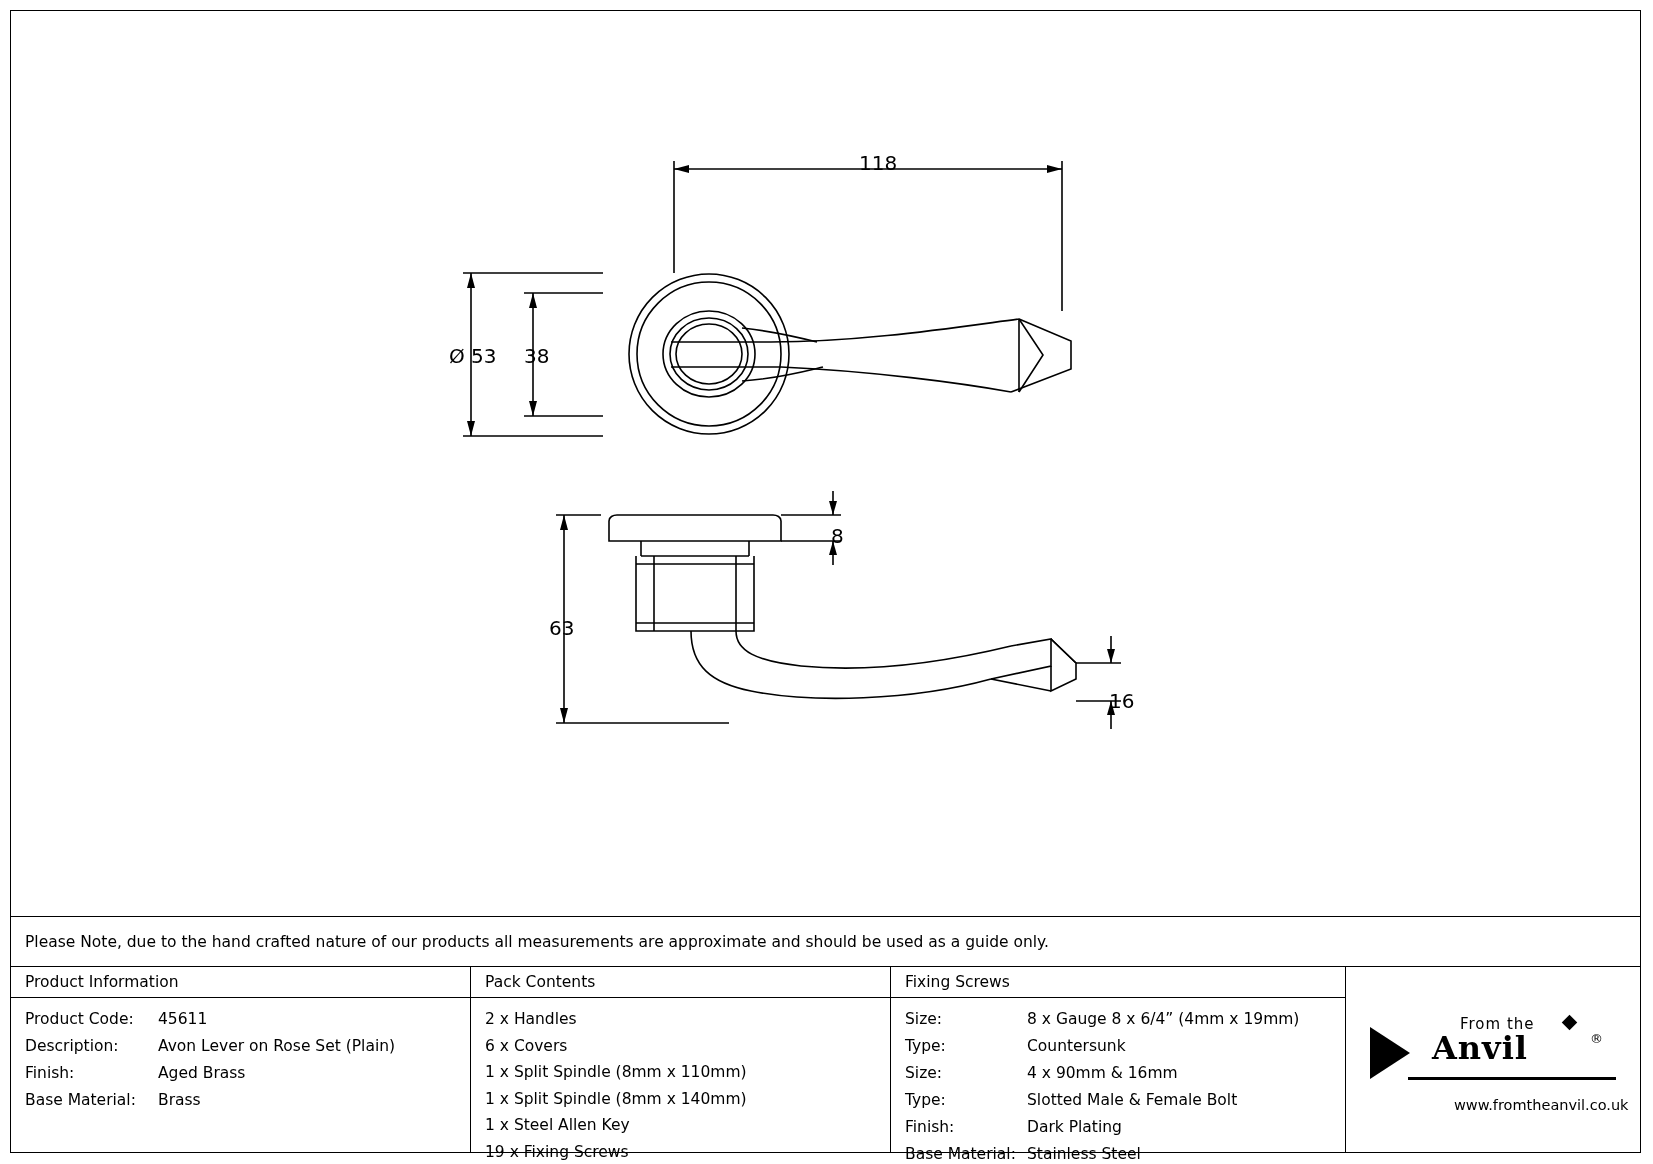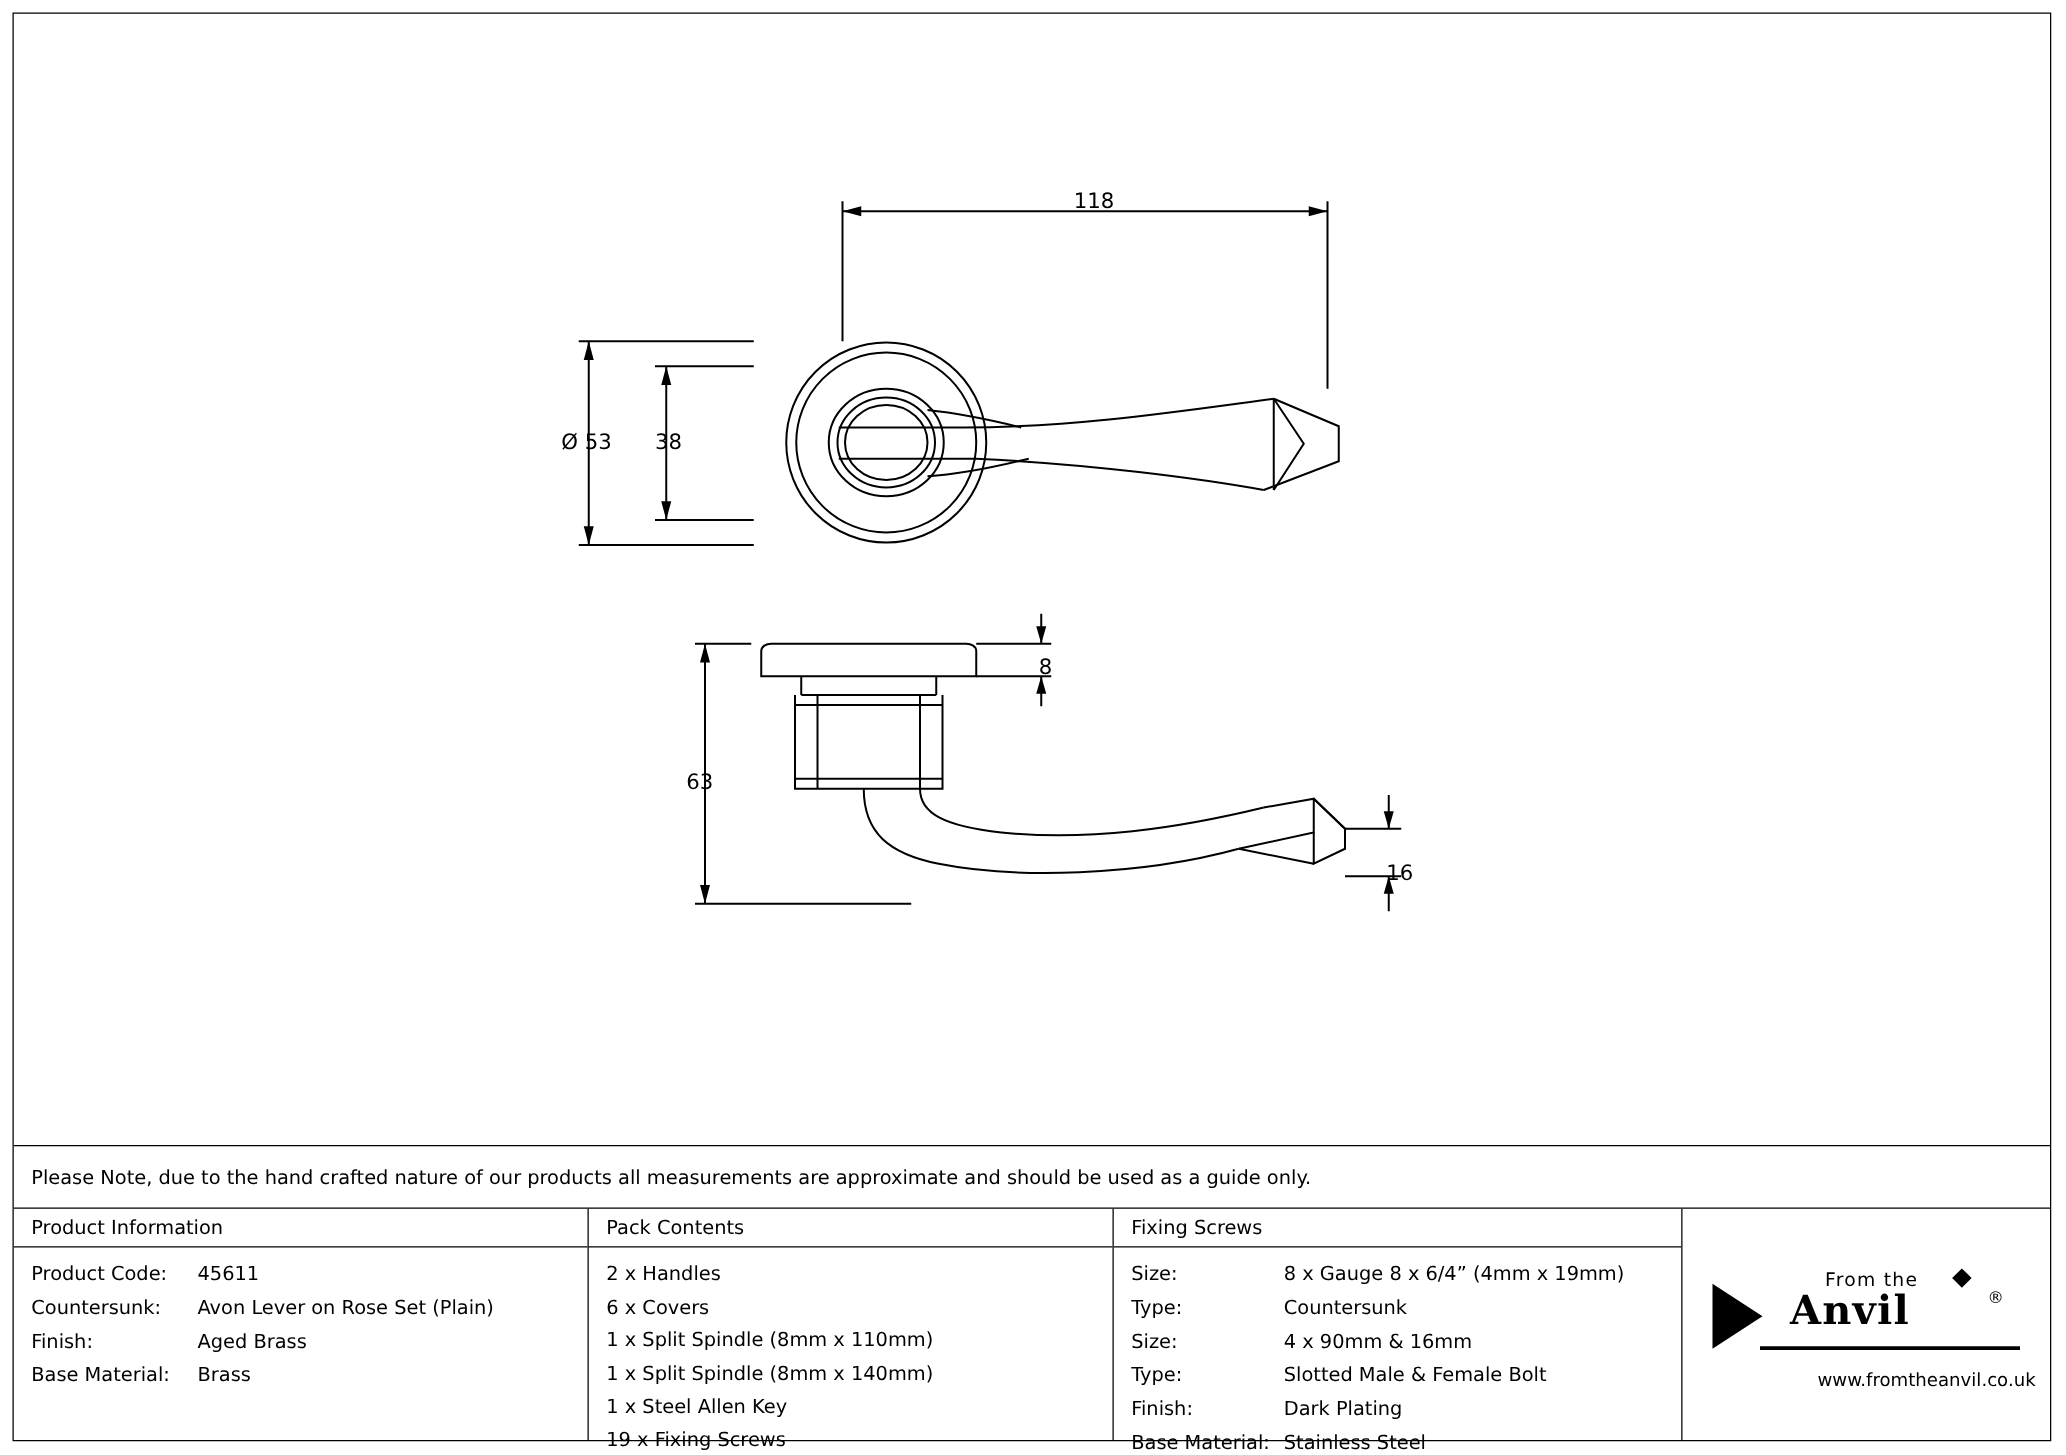--- a/index.html
+++ b/index.html
@@ -138,21 +138,21 @@
     border-bottom: 26px solid transparent;
   }
   .logo-bar {
     position: absolute;
     left: 40px; top: 72px;
     width: 208px; height: 3px;
     background: #000;
   }
   .dim-label {
     position: absolute;
-    font-size: 17px;
+    font-size: 20px;
     font-family: "DejaVu Sans", "Liberation Sans", sans-serif;
   }
   svg { display: block; }
 </style>
 </head>
 <body>
 
 <div class="sheet">
 
   <div class="drawing-area">
@@ -251,21 +251,21 @@
   <div class="tables">
 
     <div class="col col-product">
       <div class="col-head">Product Information</div>
       <div class="col-body">
         <div class="kv">
           <div class="k">Product Code:</div>
           <div class="v">45611</div>
         </div>
         <div class="kv">
-          <div class="k">Countersunk:</div>
+          <div class="k">Description:</div>
           <div class="v">Avon Lever on Rose Set (Plain)</div>
         </div>
         <div class="kv">
           <div class="k">Finish:</div>
           <div class="v">Aged Brass</div>
         </div>
         <div class="kv">
           <div class="k">Base Material:</div>
           <div class="v">Brass</div>
         </div>

